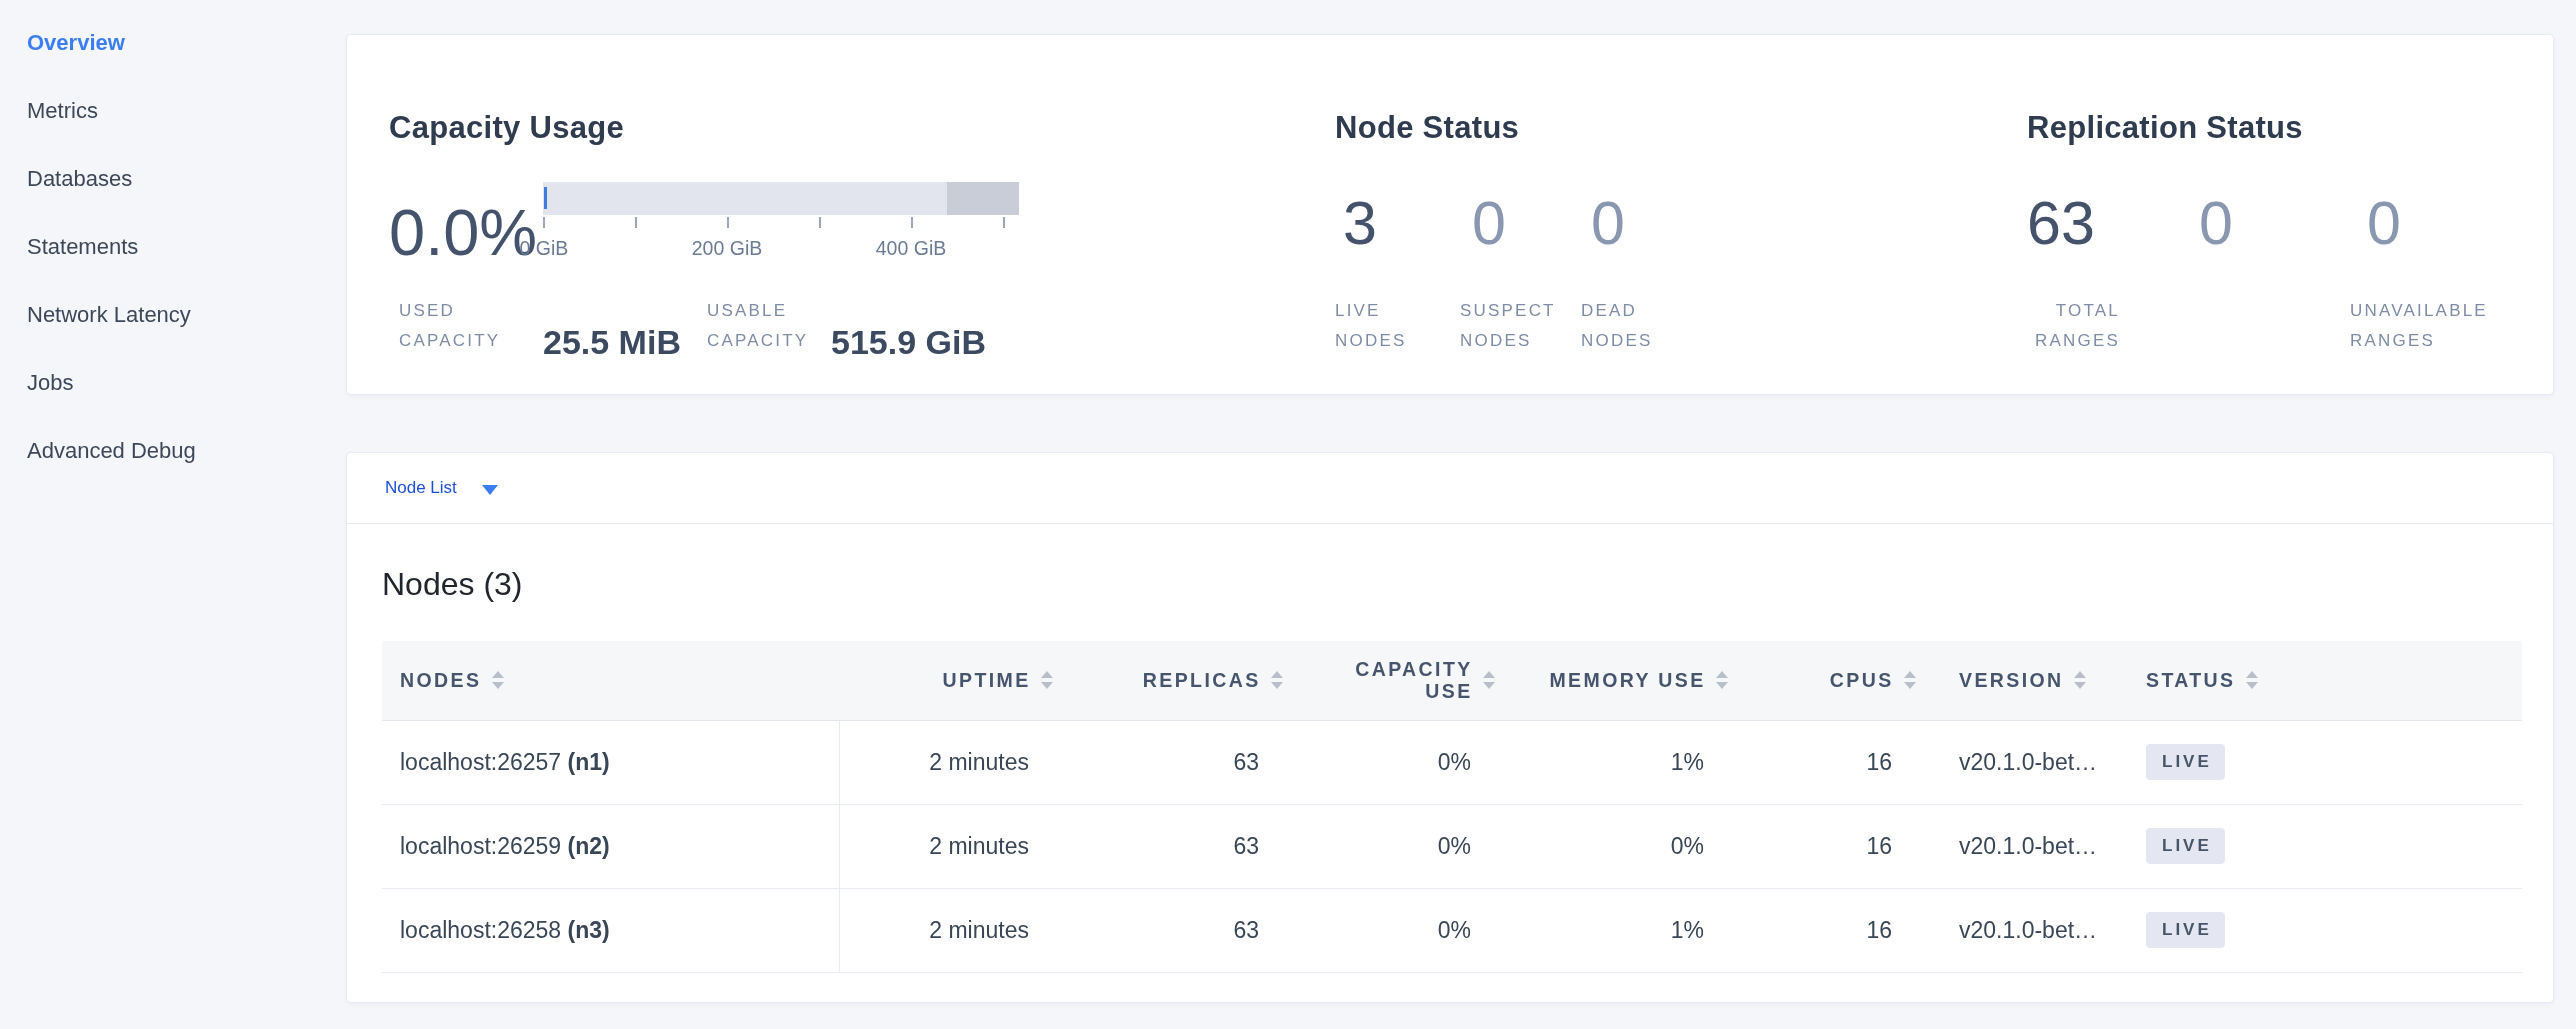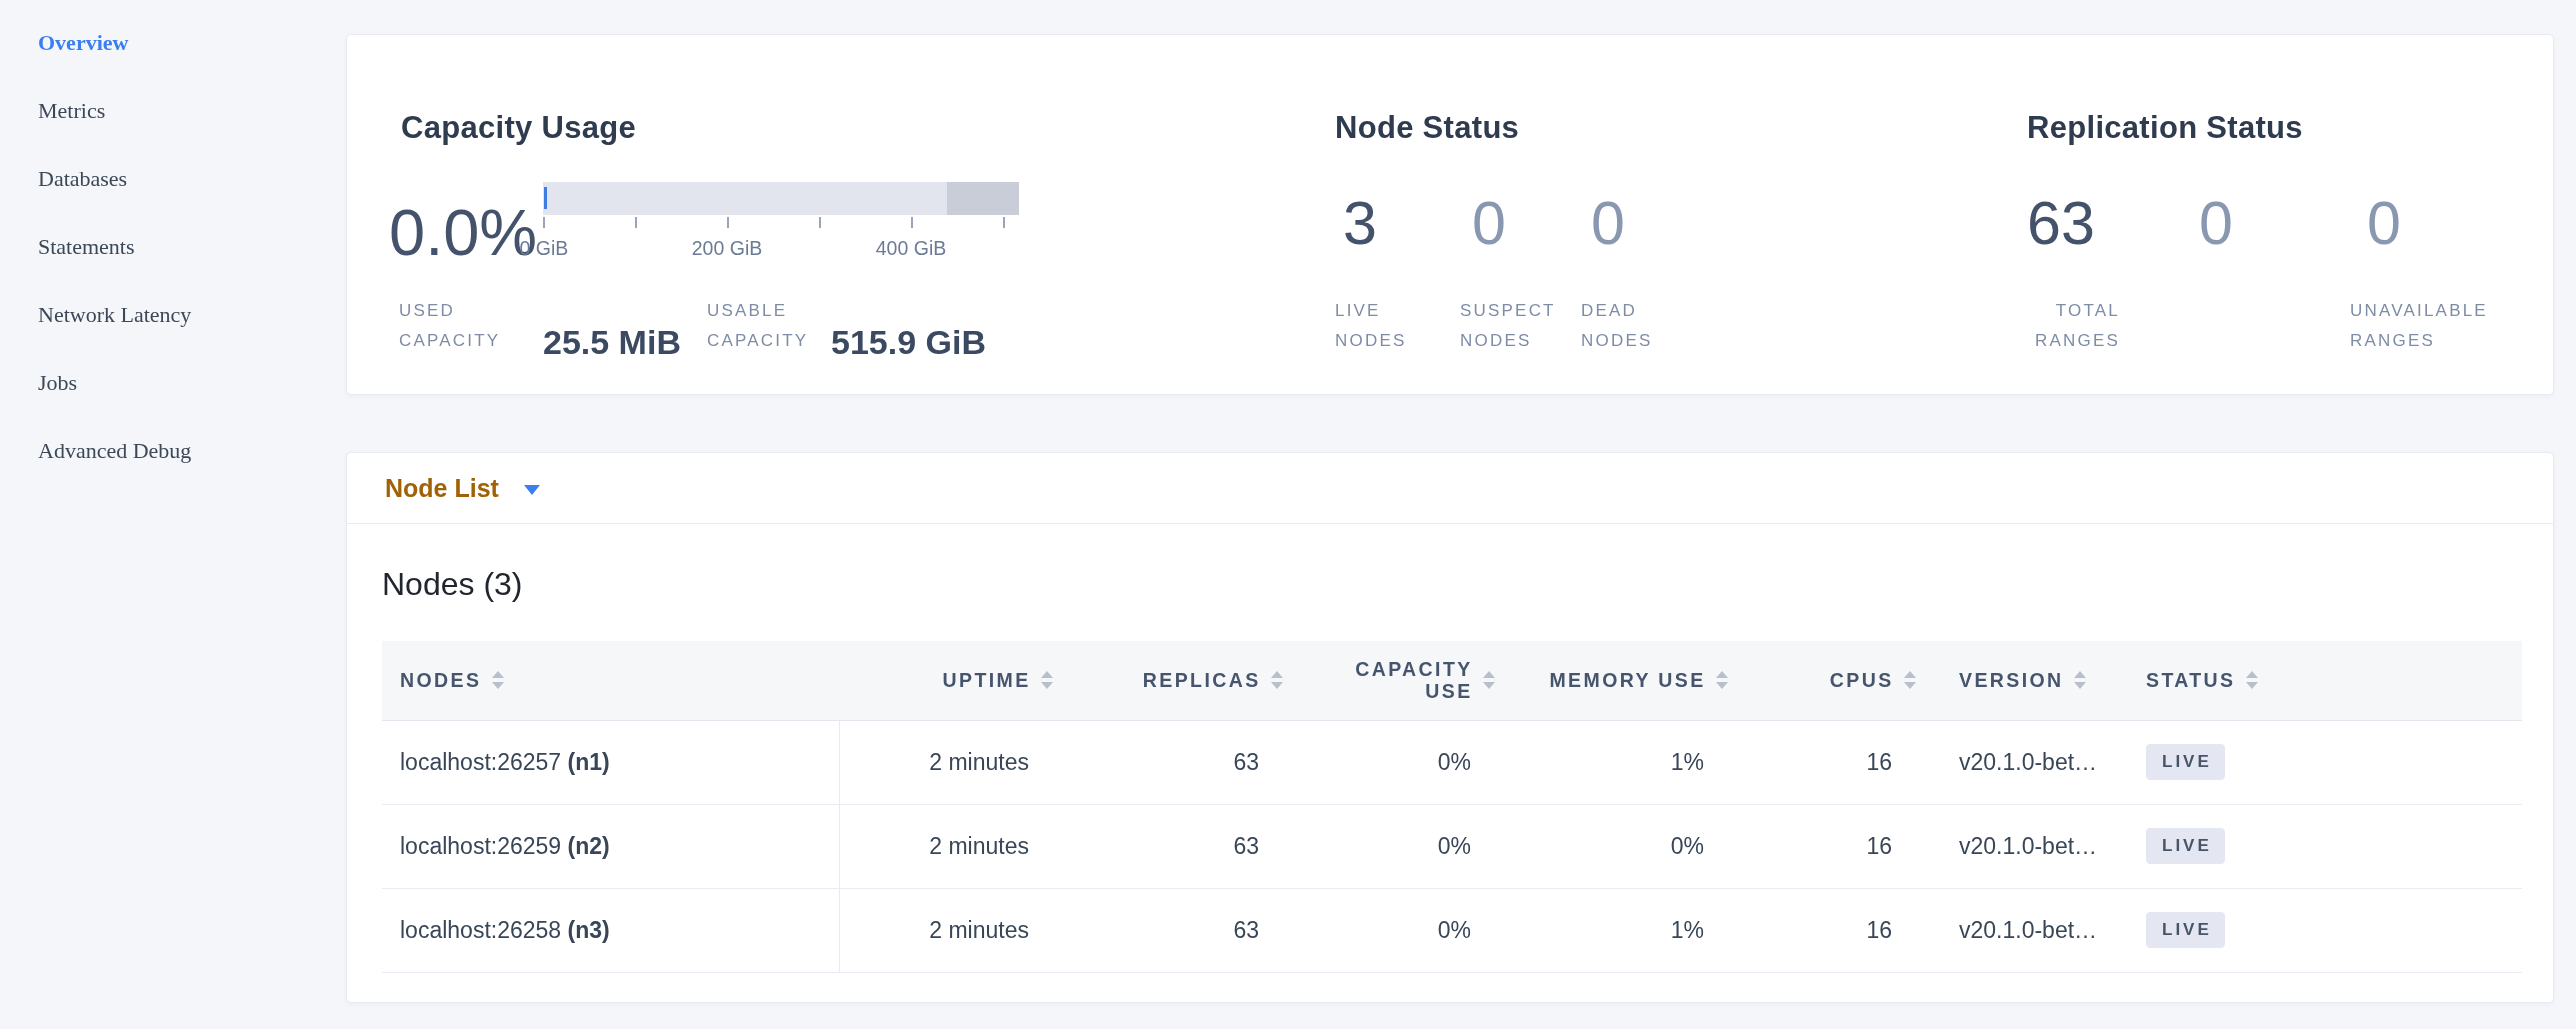--- a/index.html
+++ b/index.html
@@ -8,21 +8,21 @@
     background:#f4f6fa;
     font-family:"Liberation Sans", sans-serif;
     color:#394657;
     position:relative;
     overflow:hidden;
   }
   
   .sidebar { position:absolute; left:0; top:0; width:344px; padding-top:8.5px; }
   .side-item {
     height:68px; display:flex; align-items:center;
-    padding-left:38px; font-size:22px; color:#3c4758; cursor:pointer;font-family:Liberation Serif, serif;
+    padding-left:27px; font-size:22px; color:#3c4758; cursor:pointer;
   }
   .side-item.active { color:#3b7ef0; font-weight:700; }
   
   .card {
     position:absolute; background:#ffffff;
     border:0.8px solid #e7eaf2; border-radius:5.1px;
     box-shadow:0 1.7px 4.2px rgba(40,50,80,0.04);
   }
   .card-top { left:346px; top:34px; width:2208px; height:361px; }
   .card-nodes { left:346px; top:452px; width:2208px; height:551px; }
@@ -46,21 +46,21 @@
   .cap-axis-label {
     position:absolute; top:202px; font-size:19.5px; color:#6b7a95;
     transform:translateX(-50%); white-space:nowrap;
   }
   
   .dropdown-bar {
     position:absolute; left:0; top:0; width:100%; height:71px;
     border-bottom:0.8px solid #e7eaf1; display:flex; align-items:center; padding-left:38px;
     cursor:pointer;
   }
-  .dropdown-label { font-size:25px; color:#a16207; font-weight:700; }
+  .dropdown-label { font-size:17px; color:#1d4ed8; font-weight:400; }
   .caret-down {
     width:0; height:0; margin-left:25.5px; margin-top:3.4px;
     border-left:8.5px solid transparent; border-right:8.5px solid transparent;
     border-top:10.2px solid #3b7ef0;
   }
   .nodes-title { position:absolute; left:35px; top:113px; font-size:32px; font-weight:500; color:#21262e; }
   
   .node-table {
     position:absolute; left:35px; top:188px; width:2139px;
     border-collapse:collapse; table-layout:fixed; font-size:23px; color:#394657;
@@ -101,21 +101,21 @@
   <div class="side-item">Metrics</div>
   <div class="side-item">Databases</div>
   <div class="side-item">Statements</div>
   <div class="side-item">Network Latency</div>
   <div class="side-item">Jobs</div>
   <div class="side-item">Advanced Debug</div>
 </nav>
 
 <section class="card card-top">
 
-  <h2 class="panel-title" style="left:42px;margin-left:12px;">Capacity Usage</h2>
+  <h2 class="panel-title" style="left:42px;">Capacity Usage</h2>
   <div class="cap-percent">0.0%</div>
 
   <div class="cap-bar">
     <div class="cap-bar-reserved"></div>
     <div class="cap-bar-used"></div>
   </div>
   <div class="cap-tick" style="left:196px;"></div>
   <div class="cap-tick" style="left:288px;"></div>
   <div class="cap-tick" style="left:380px;"></div>
   <div class="cap-tick" style="left:472px;"></div>

